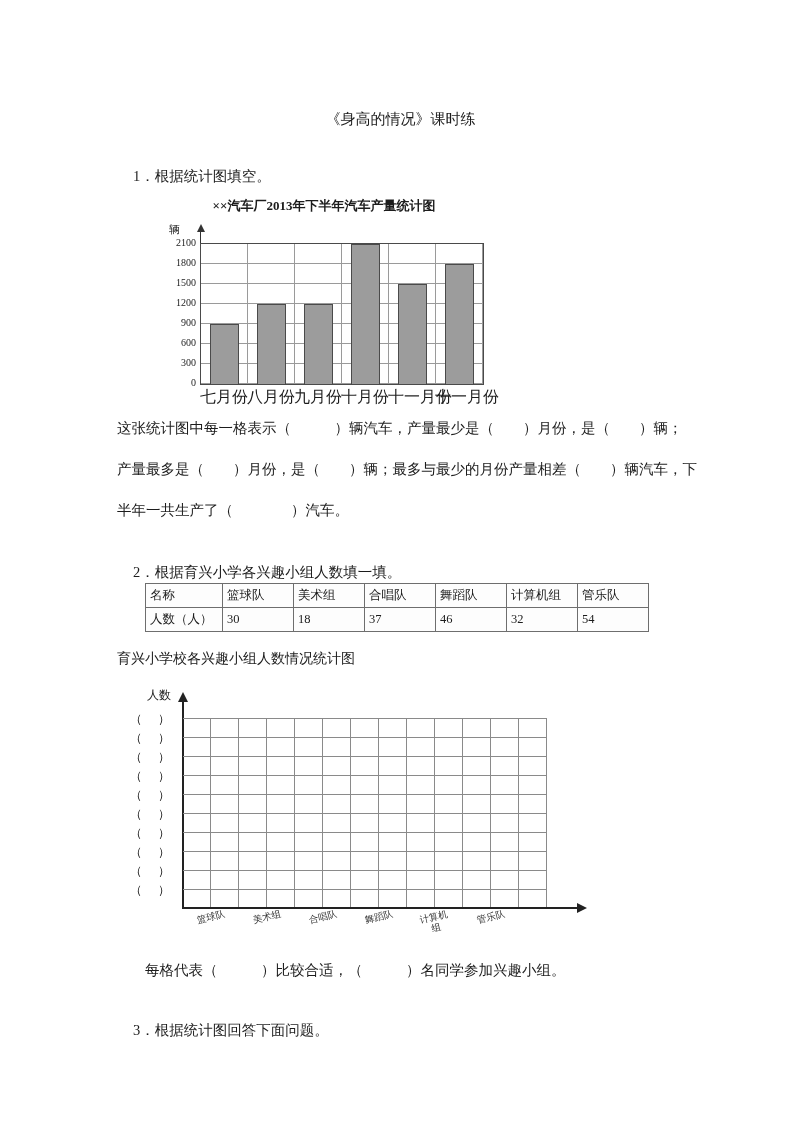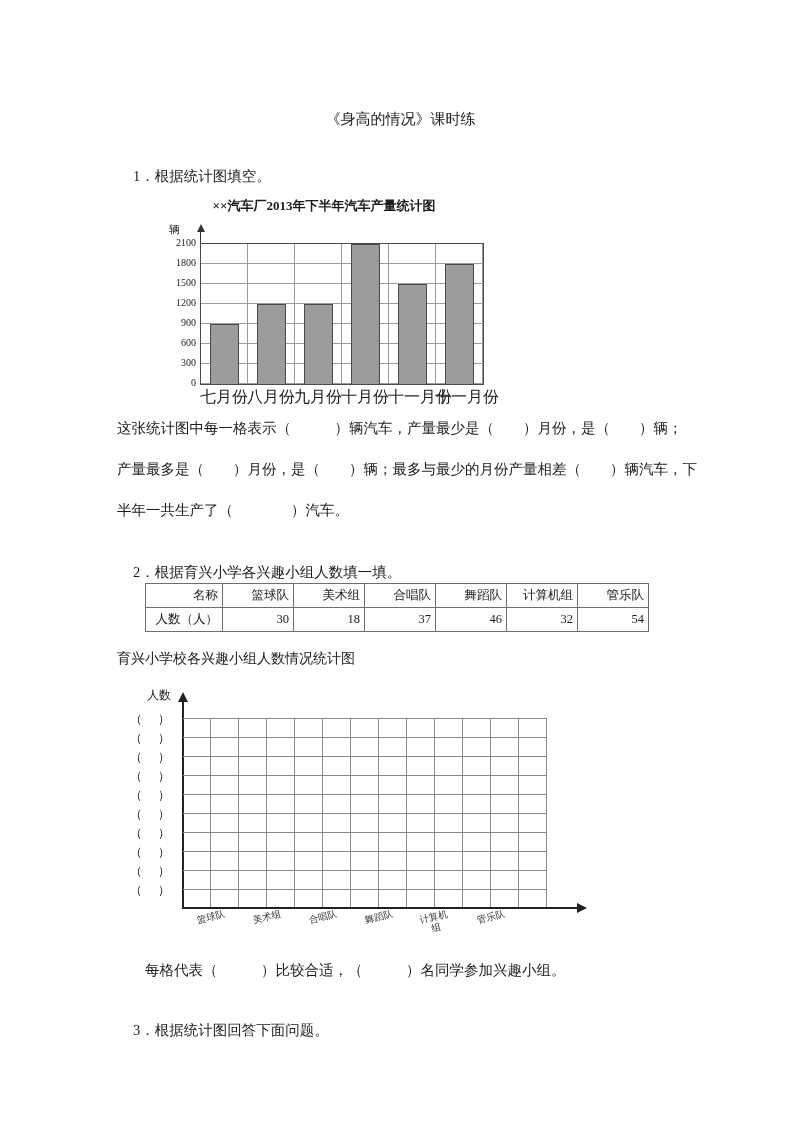--- a/index.html
+++ b/index.html
@@ -35,21 +35,21 @@
   .c1-xlabels{position:absolute;left:37px;top:190px;width:282px;display:flex;}
   .c1-xlabel{width:47px;text-align:center;font-size:16px;white-space:nowrap;}
 
   
   .fill-block{position:absolute;left:117px;top:408px;width:580px;
               font-size:14.5px;line-height:41px;}
 
   
   .q2-table{position:absolute;left:145px;top:583px;border-collapse:collapse;
             font-size:12.5px;background:#fdfdfd;}
-  .q2-table th,.q2-table td{border:1px solid #6e6e6e;height:23px;text-align:right;
+  .q2-table th,.q2-table td{border:1px solid #6e6e6e;height:23px;text-align:left;
             font-weight:400;padding:0 4px;}
   .q2-table .col-name{width:68px;}
   .q2-table .col{width:62px;}
 
   .chart2-caption{position:absolute;left:117px;top:650px;font-size:14px;}
 
   
   .chart2{position:absolute;left:128px;top:683px;width:480px;height:272px;}
   .c2-ylabel{position:absolute;left:19px;top:4px;font-size:12px;}
   .c2-yaxis{position:absolute;left:54px;top:18px;width:2px;height:208px;background:#222;}

